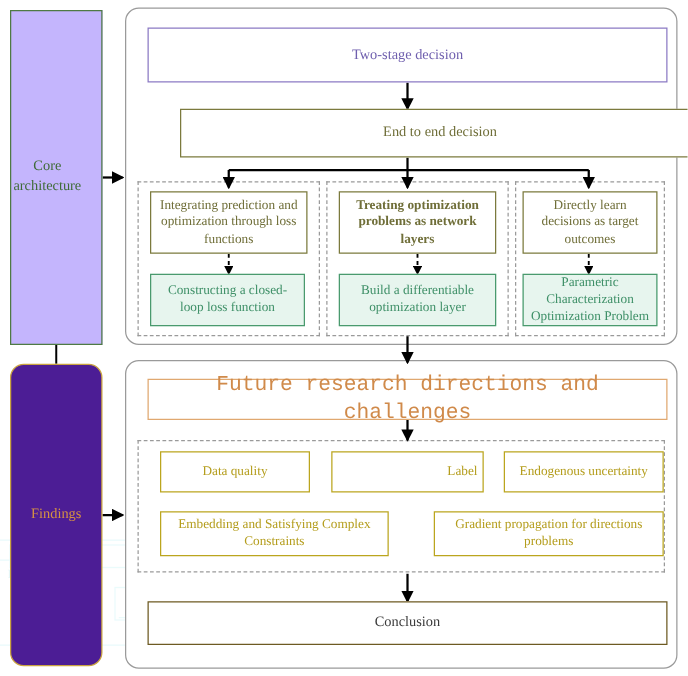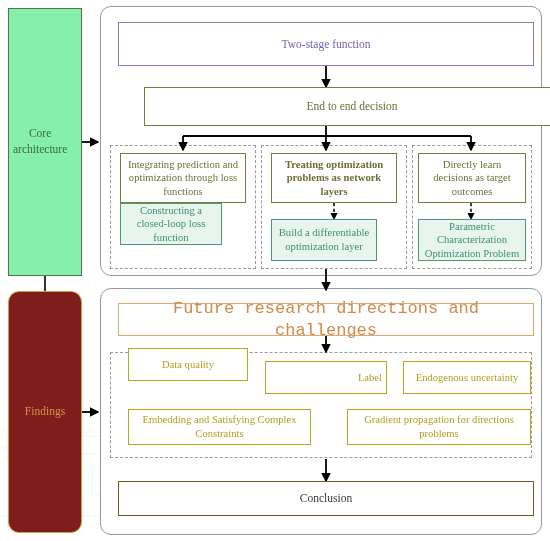--- a/index.html
+++ b/index.html
@@ -4,27 +4,27 @@
 <style>
   html,body{margin:0;padding:0;background:#ffffff;}
   body{width:550px;height:541px;position:relative;overflow:hidden;
        font-family:"Liberation Serif","DejaVu Serif",serif;}
 
   .abs{position:absolute;box-sizing:border-box;}
 
   
   #core-architecture-box{
     left:8px;top:8px;width:74px;height:268px;
-    border:1.4px solid #4f7a44;background:#86efac;
-    display:flex;align-items:center;justify-content:flex-start;text-align:center;
-    color:#3f6b37;font-size:11.5px;line-height:1.35;padding:0 4px;
+    border:1.4px solid #4f7a44;background:#c4b5fd;
+    display:flex;align-items:center;justify-content:flex-end;text-align:center;
+    color:#3f6b37;font-size:11.5px;line-height:1.35;padding:0 16px;
   }
   #findings-box{
     left:8px;top:291px;width:74px;height:242px;
-    border:1.4px solid #c9a23f;border-radius:11px;background:#7f1d1d;
+    border:1.4px solid #c9a23f;border-radius:11px;background:#4c1d95;
     display:flex;align-items:center;justify-content:center;text-align:center;
     color:#d59243;font-size:11.5px;line-height:1.35;padding:0 4px;
   }
 
   
   .group{border:1.2px solid #9a9a9a;border-radius:11px;background:#fff;}
   #core-group{left:100px;top:6px;width:442px;height:270px;}
   #findings-group{left:100px;top:288px;width:442px;height:247px;}
 
   
@@ -125,53 +125,53 @@
 
 <div class="abs" id="core-architecture-box">
   <span style="white-space:pre-line">Core
 architecture</span>
 </div>
 <div class="abs" id="findings-box">
   <span>Findings</span>
 </div>
 
 <div class="abs node n-purple" style="left:118px;top:22px;width:416px;height:44px;">
-  <span>Two-stage function</span>
+  <span>Two-stage decision</span>
 </div>
 
 <div class="abs node n-olive-lg" style="left:118px;top:87px;width:416px;height:39px;">
   <span>End to end decision</span>
 </div>
 
 <div class="abs node n-olive" style="left:120px;top:153px;width:126px;height:50px;">
   <span>Integrating prediction and optimization through loss functions</span>
 </div>
-<div class="abs node n-mint" style="left:120px;top:203px;width:102px;height:42px;">
+<div class="abs node n-mint" style="left:120px;top:219px;width:124px;height:42px;">
   <span>Constructing a closed-loop loss function</span>
 </div>
 
 <div class="abs node n-olive" style="left:271px;top:153px;width:126px;height:50px;font-weight:bold;">
   <span>Treating optimization problems as network layers</span>
 </div>
-<div class="abs node n-mint" style="left:271px;top:219px;width:106px;height:42px;">
+<div class="abs node n-mint" style="left:271px;top:219px;width:126px;height:42px;">
   <span>Build a differentiable optimization layer</span>
 </div>
 
 <div class="abs node n-olive" style="left:418px;top:153px;width:108px;height:50px;">
   <span>Directly learn decisions as target outcomes</span>
 </div>
 <div class="abs node n-mint" style="left:418px;top:219px;width:108px;height:42px;">
   <span>Parametric Characterization Optimization Problem</span>
 </div>
 
 <div class="abs node n-orange" style="left:118px;top:303px;width:416px;height:33px;">
   <span>Future research directions and challenges</span>
 </div>
 
-<div class="abs node n-gold" style="left:128px;top:348px;width:120px;height:33px;">
+<div class="abs node n-gold" style="left:128px;top:361px;width:120px;height:33px;">
   <span>Data quality</span>
 </div>
 <div class="abs node n-gold" style="left:265px;top:361px;width:122px;height:33px;justify-content:flex-end;">
   <span>Label</span>
 </div>
 <div class="abs node n-gold" style="left:403px;top:361px;width:128px;height:33px;text-align:center;">
   <span>Endogenous uncertainty</span>
 </div>
 
 <div class="abs node n-gold" style="left:128px;top:409px;width:183px;height:36px;">

